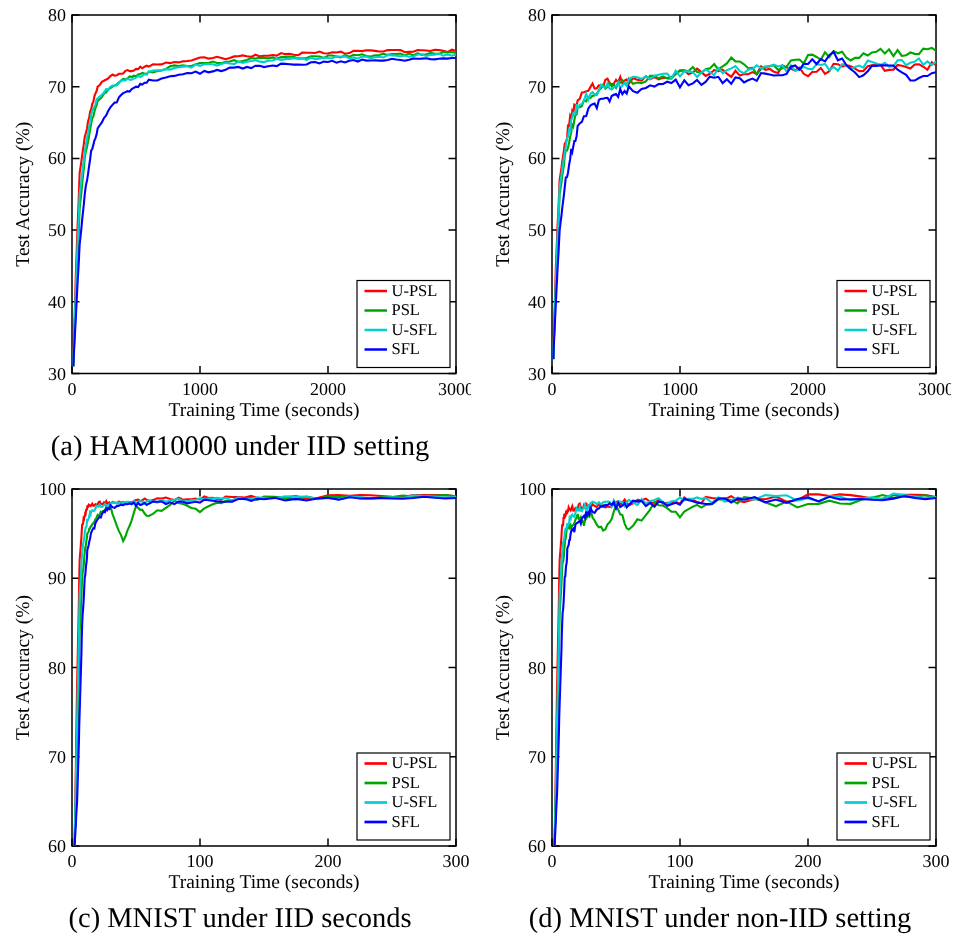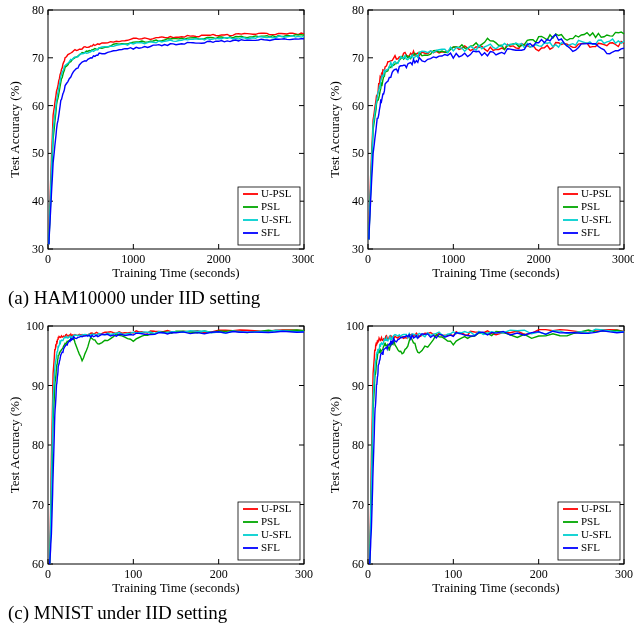--- a/index.html
+++ b/index.html
@@ -25,20 +25,21 @@
     flex-direction: column;
   }
   .plot-wrap {
     flex: 1;
     position: relative;
   }
   .caption {
     font-size: 19px;
     line-height: 1.2;
     padding: 4px 2px 0 2px;
+    text-align: center;
   }
   svg { display: block; }
   .axis-line { stroke: #000; stroke-width: 1; fill: none; }
   .tick { stroke: #000; stroke-width: 1; }
   .tick-label { font-family: "Times New Roman", Times, serif; font-size: 12px; fill: #000; }
   .axis-label { font-family: "Times New Roman", Times, serif; font-size: 13px; fill: #000; }
   .series { stroke-width: 1.4; fill: none; }
   .legend-box { fill: #fff; stroke: #000; stroke-width: 0.8; }
   .legend-text { font-family: "Times New Roman", Times, serif; font-size: 11px; fill: #000; }
 </style>
@@ -192,21 +193,21 @@
           <line stroke="#00a600" stroke-width="1.8" x1="237" y1="202" x2="252" y2="202"></line>
           <text class="legend-text" x="255" y="205">PSL</text>
           <line stroke="#00d0d0" stroke-width="1.8" x1="237" y1="215" x2="252" y2="215"></line>
           <text class="legend-text" x="255" y="218">U-SFL</text>
           <line stroke="#0000ff" stroke-width="1.8" x1="237" y1="228" x2="252" y2="228"></line>
           <text class="legend-text" x="255" y="231">SFL</text>
           <text class="axis-label" x="170" y="272" text-anchor="middle">Training Time (seconds)</text>
           <text class="axis-label" transform="translate(13,125) rotate(-90)" text-anchor="middle">Test Accuracy (%)</text>
         </svg>
       </div>
-    <div class="caption">(c) MNIST under IID setting</div>
+    <div class="caption">(c) MNIST under IID seconds</div>
   </div>
   <div class="cell">
     <div class="plot-wrap" id="plot-d">
         <svg width="308" height="278" viewBox="0 0 308 278">
           <rect class="axis-line" x="42" y="6" width="256" height="238"></rect>
           <line class="tick" x1="42" y1="244" x2="42" y2="239"></line>
           <line class="tick" x1="42" y1="6" x2="42" y2="11"></line>
           <text class="tick-label" x="42" y="258" text-anchor="middle">0</text>
           <line class="tick" x1="127.33333333333333" y1="244" x2="127.33333333333333" y2="239"></line>
           <line class="tick" x1="127.33333333333333" y1="6" x2="127.33333333333333" y2="11"></line>
@@ -242,14 +243,15 @@
           <line stroke="#00a600" stroke-width="1.8" x1="237" y1="202" x2="252" y2="202"></line>
           <text class="legend-text" x="255" y="205">PSL</text>
           <line stroke="#00d0d0" stroke-width="1.8" x1="237" y1="215" x2="252" y2="215"></line>
           <text class="legend-text" x="255" y="218">U-SFL</text>
           <line stroke="#0000ff" stroke-width="1.8" x1="237" y1="228" x2="252" y2="228"></line>
           <text class="legend-text" x="255" y="231">SFL</text>
           <text class="axis-label" x="170" y="272" text-anchor="middle">Training Time (seconds)</text>
           <text class="axis-label" transform="translate(13,125) rotate(-90)" text-anchor="middle">Test Accuracy (%)</text>
         </svg>
       </div>
+    <div class="caption">(d) MNIST under non-IID setting</div>
   </div>
 </div>
 
 </body></html>

